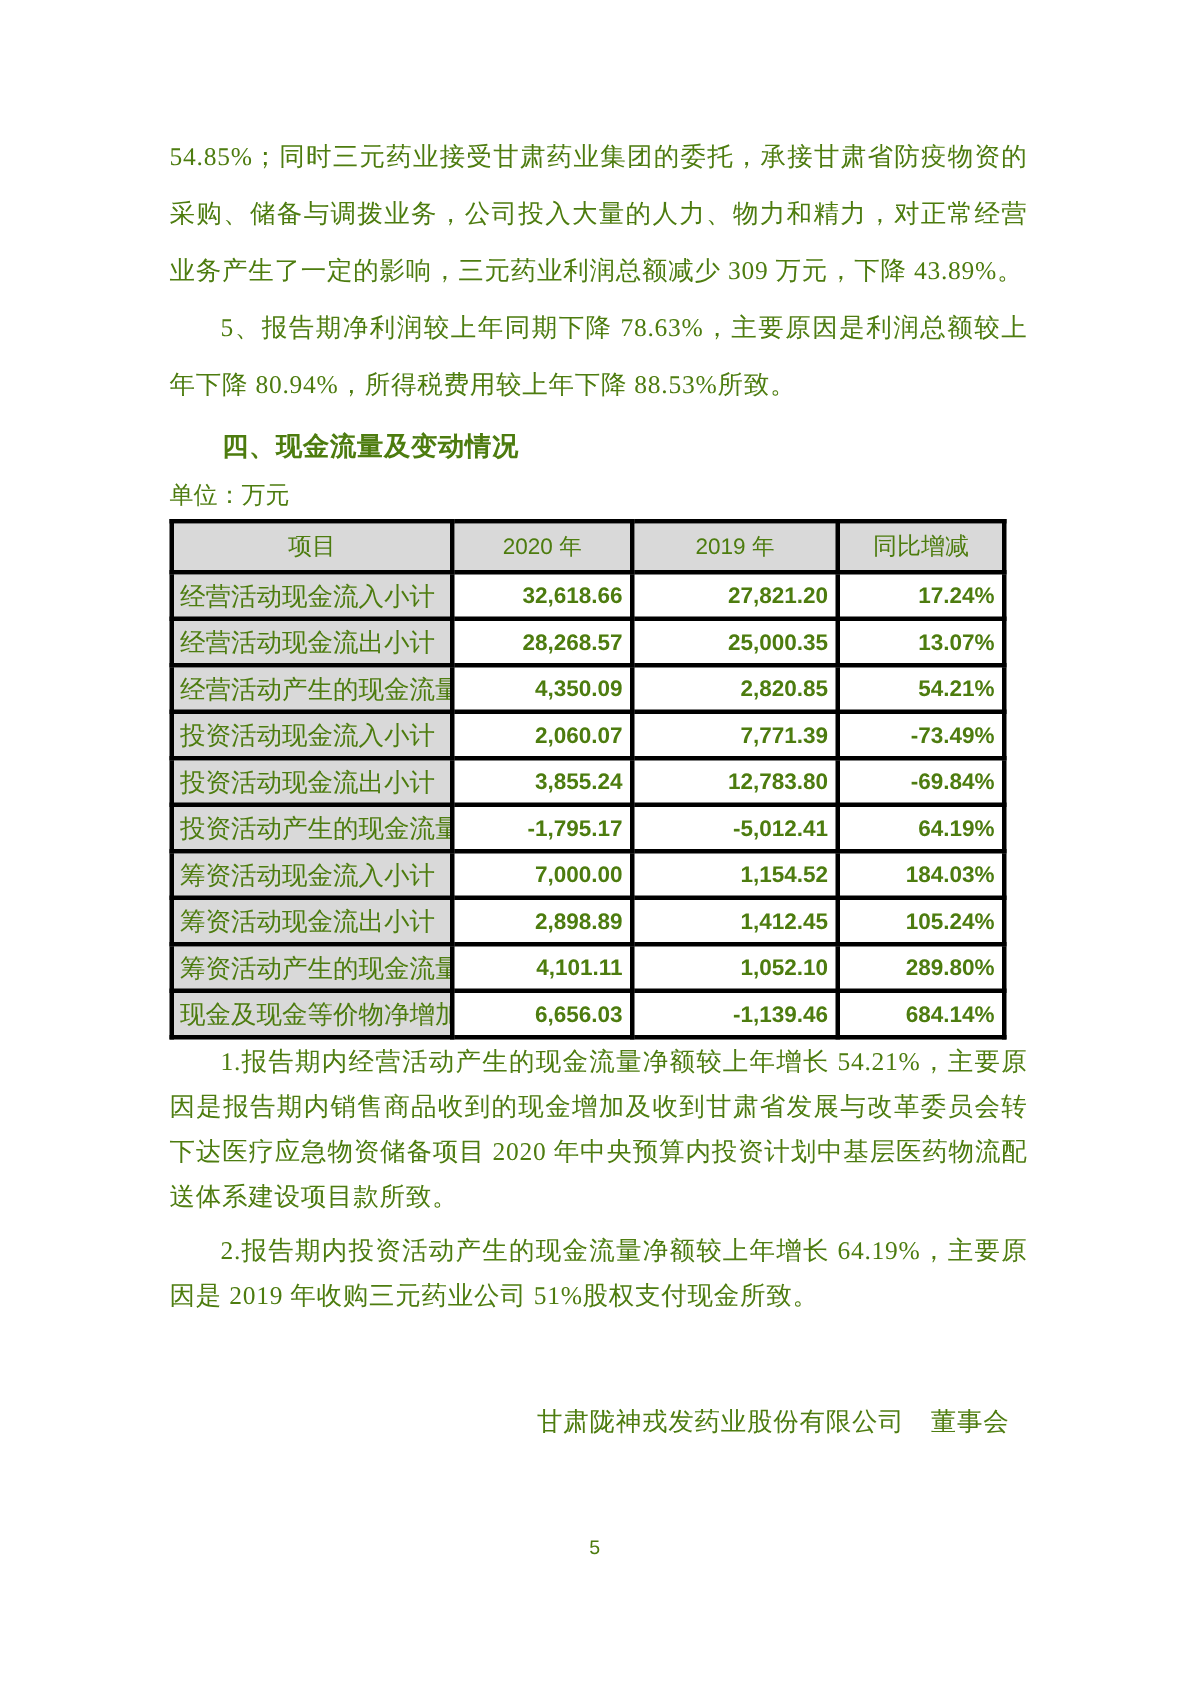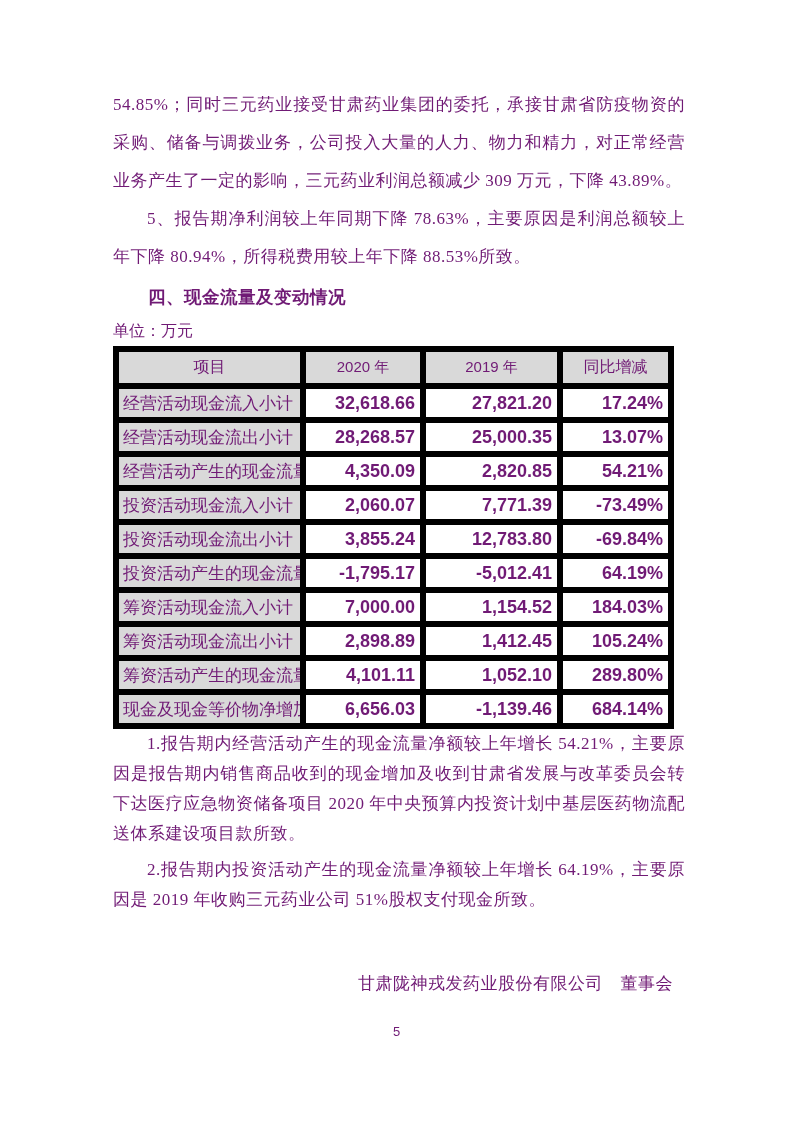--- a/index.html
+++ b/index.html
@@ -1,20 +1,20 @@
 <!DOCTYPE html>
 <html><head>
 <meta charset="utf-8">
 <style>
   html,body{margin:0;padding:0;background:#ffffff;}
   .page{
     position:relative;
     width:793px;height:1122px;
     background:#ffffff;
-    color:#701a75;
+    color:#4d7c0f;
     font-family:"Liberation Serif","DejaVu Serif",serif;
     overflow:hidden;
   }
   .content{
     position:absolute;
     left:113px;top:0;
     width:572px;
   }
   .body-text{
     font-size:17px;
@@ -39,21 +39,21 @@
     margin:0;
     padding-right:20px;
   }
   table.cashflow{
     width:555px;
     border-collapse:collapse;
     table-layout:fixed;
     border:2px solid #000;
   }
   table.cashflow th, table.cashflow td{
-    border:6px solid #000000;
+    border:3px solid #000000;
     overflow:hidden;
     white-space:nowrap;
   }
   table.cashflow thead th{
     background:#d9d9d9;
     font-weight:normal;
     font-size:16px;
     height:29px;
     text-align:center;
   }
@@ -65,21 +65,21 @@
   table.cashflow td.label{
     background:#d9d9d9;
     font-size:17px;
     padding-left:4px;
     text-align:left;
   }
   table.cashflow td.num{
     text-align:right;
     padding-right:5px;
     font-family:"Liberation Sans","DejaVu Sans",sans-serif;
-    font-size:18px;
+    font-size:15px;
     font-weight:600;
     background:#ffffff;
   }
   .note{
     font-size:17px;
     line-height:30px;
     text-align:justify;
     text-indent:2em;
     margin:6px 0 0 0;
     letter-spacing:0.5px;

